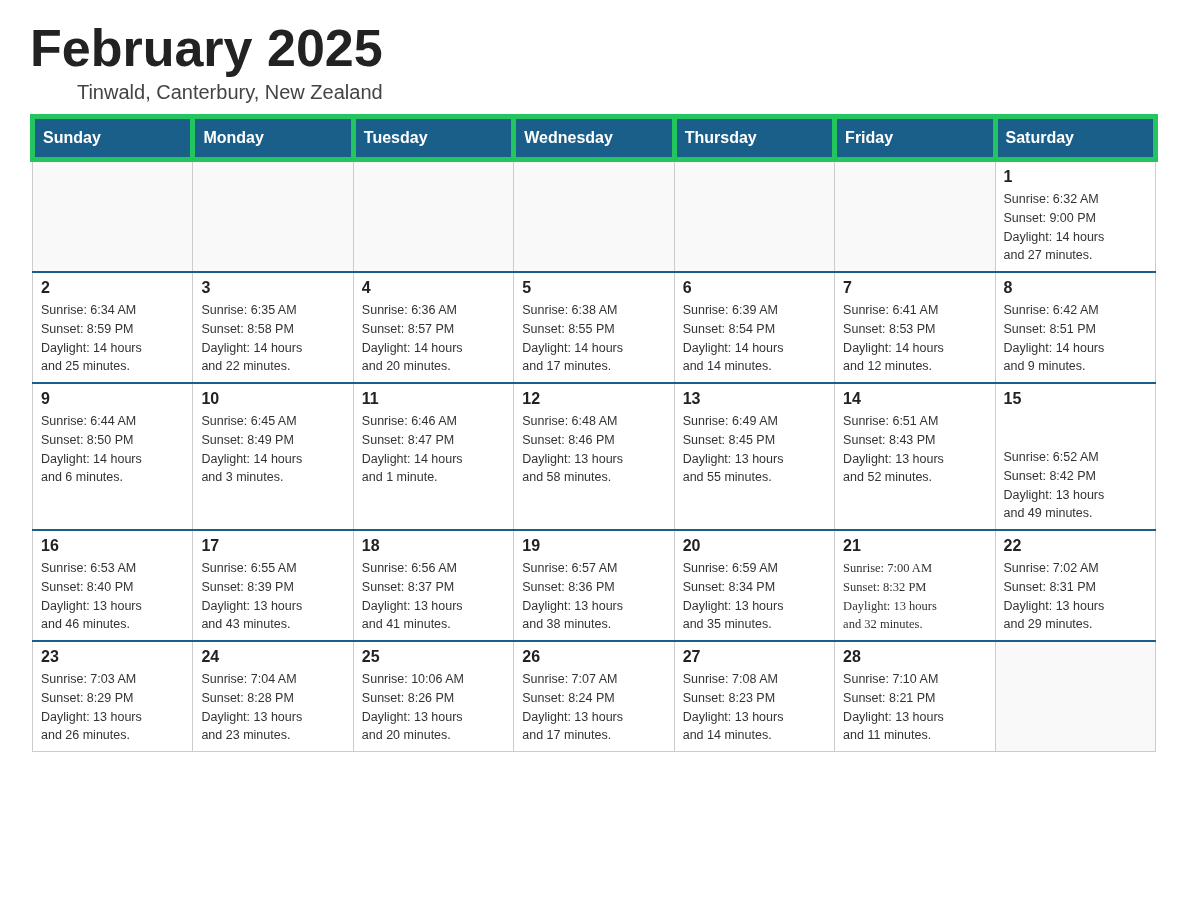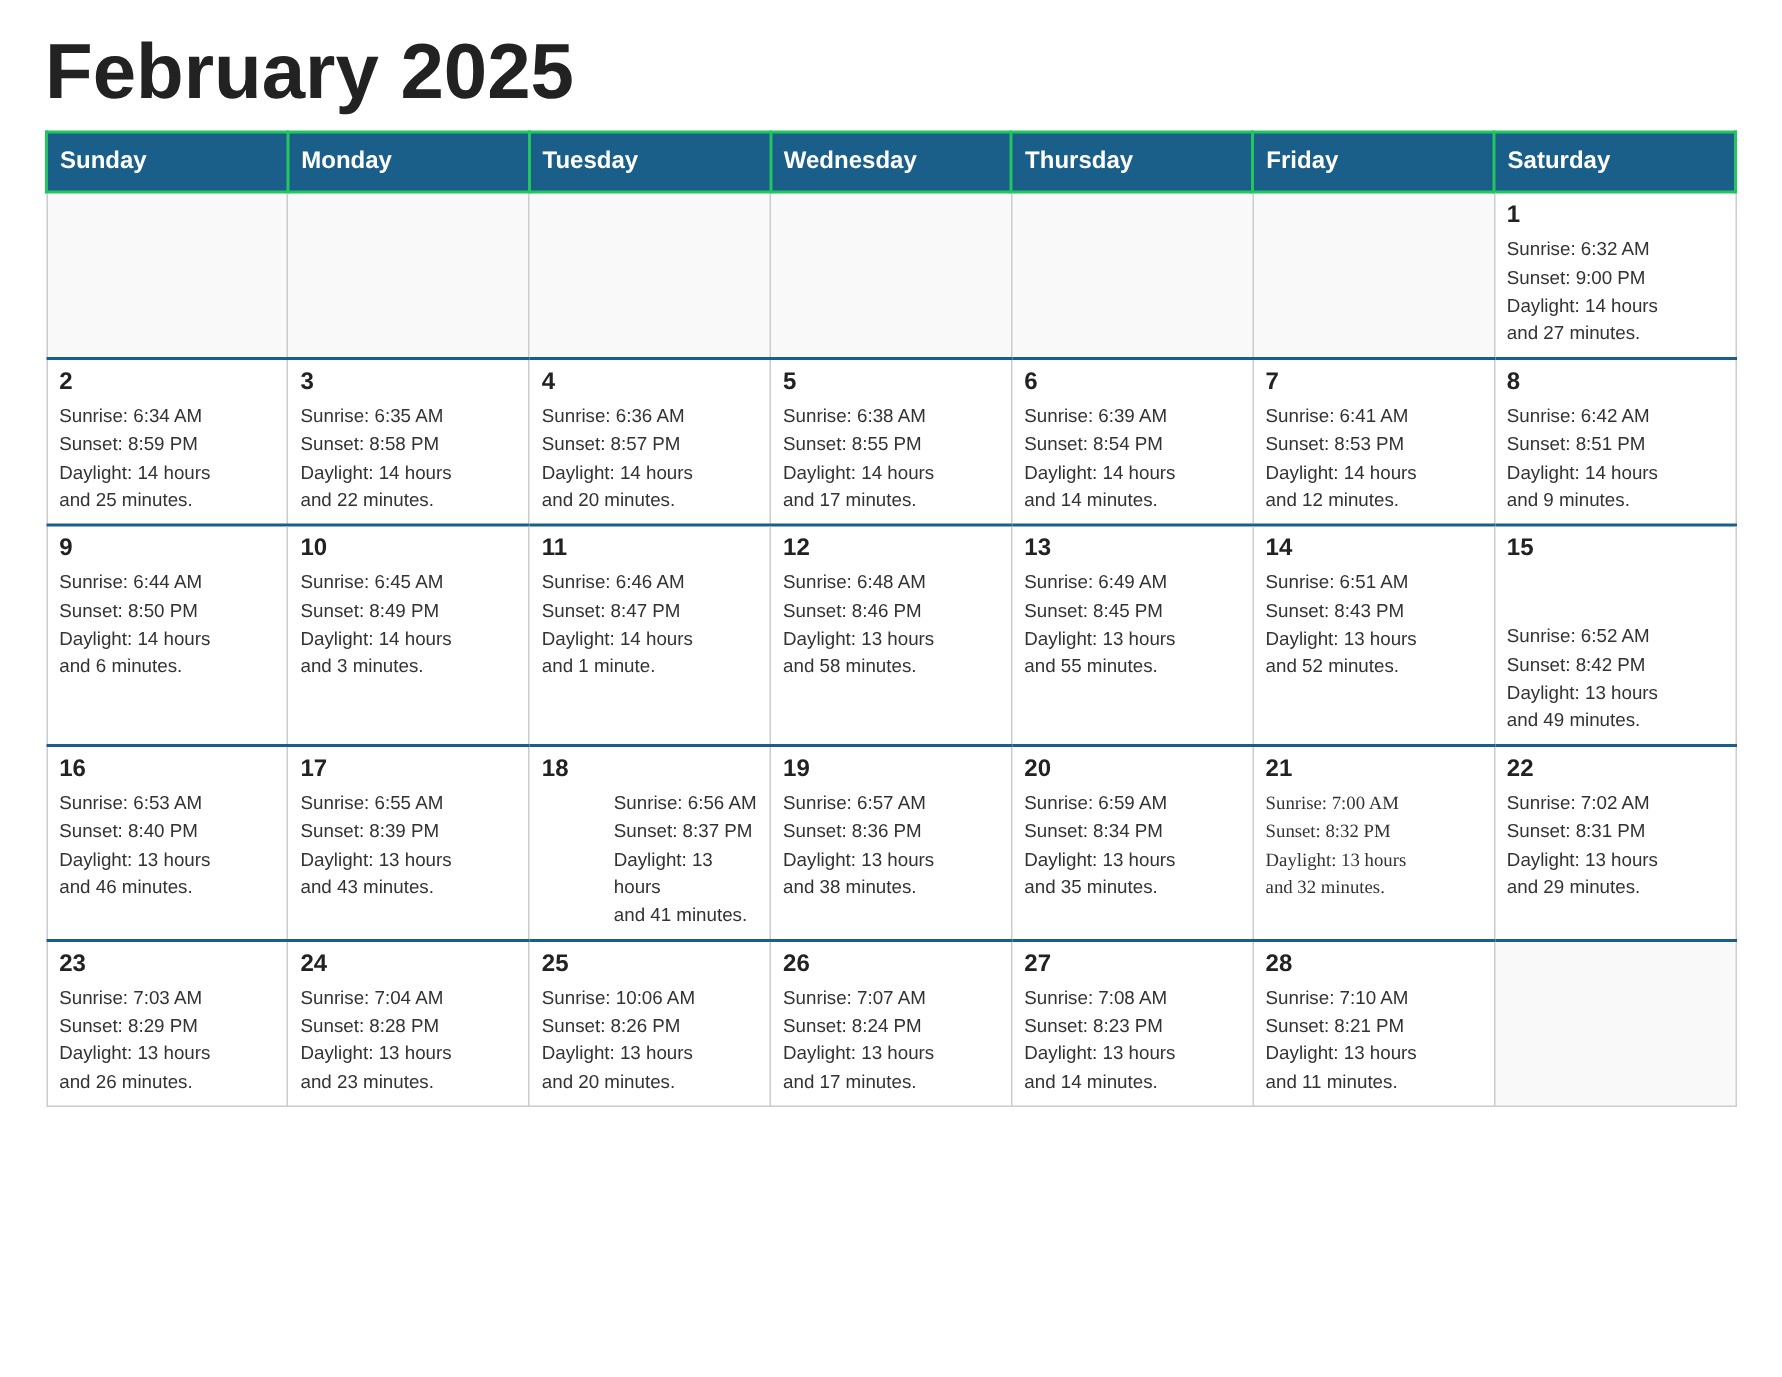--- a/index.html
+++ b/index.html
@@ -41,21 +41,21 @@
       border-collapse: collapse;
       margin-top: 10px;
     }
     .calendar th {
       background: #1a5f8a;
       color: #fff;
       font-size: 16px;
       font-weight: bold;
       padding: 10px 8px;
       text-align: left;
-      border: 2px solid #22c55e;
+      border: 5px solid #22c55e;
     }
     .calendar td {
       vertical-align: top;
       border: 1px solid #ccc;
       padding: 6px 8px;
       width: calc(100%/7);
       min-height: 120px;
       font-size: 13px;
       color: #333;
     }
@@ -96,20 +96,21 @@
       font-weight: bold;
       color: #1a7bbf;
     }
   </style>
 </head>
 <body>
 
 <div class="header">
   <div class="title-block">
     <div class="month-title">February 2025</div>
+    <div class="location">Tinwald, Canterbury, New Zealand</div>
   </div>
 </div>
 
 <table class="calendar">
   <thead>
     <tr>
       <th>Sunday</th>
       <th>Monday</th>
       <th>Tuesday</th>
       <th>Wednesday</th>
@@ -246,21 +247,21 @@
         </td>
         <td>
           <div class="day-number">17</div>
           <div class="day-info" style="white-space: pre-line;">Sunrise: 6:55 AM
 Sunset: 8:39 PM
 Daylight: 13 hours
 and 43 minutes.</div>
         </td>
         <td>
           <div class="day-number">18</div>
-          <div class="day-info" style="white-space: pre-line; margin-left: 48px;">Sunrise: 6:56 AM
+          <div class="day-info" style="white-space: pre-line;">Sunrise: 6:56 AM
 Sunset: 8:37 PM
 Daylight: 13 hours
 and 41 minutes.</div>
         </td>
         <td>
           <div class="day-number">19</div>
           <div class="day-info" style="white-space: pre-line;">Sunrise: 6:57 AM
 Sunset: 8:36 PM
 Daylight: 13 hours
 and 38 minutes.</div>

